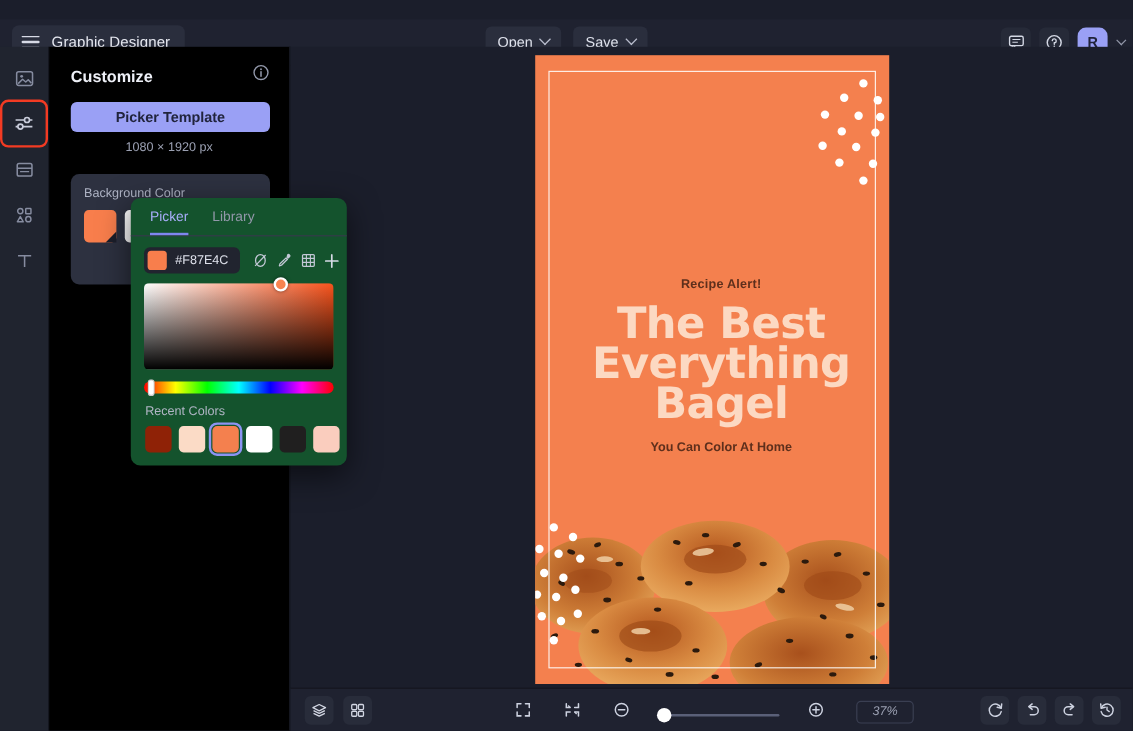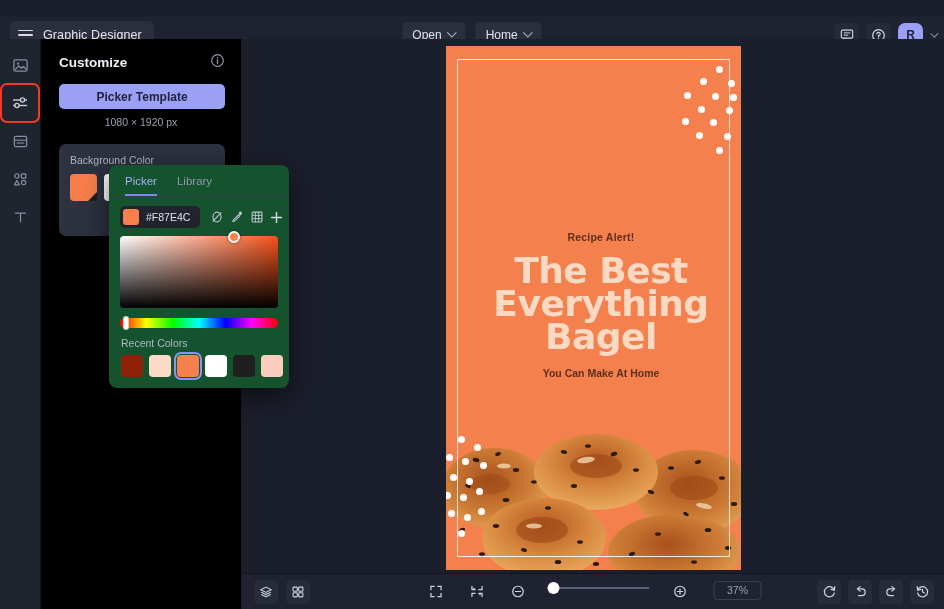--- a/index.html
+++ b/index.html
@@ -170,21 +170,21 @@
 
   .bagels { position: absolute; left: 0; bottom: 0; width: 295px; height: 140px; overflow: hidden; }
 
   
   .bottombar {
     position: absolute; left: 242px; top: 573px; width: 702px; height: 36px;
     background: #1f2230; border-top: 1px solid #14161f;
     display: flex; align-items: center;
   }
   .bb-left { display: flex; gap: 8px; margin-left: 12px; }
-  .bb-center { position: absolute; left: 50%; transform: translateX(-50%); display: flex; align-items: flex-start; gap: 19px; }
+  .bb-center { position: absolute; left: 50%; transform: translateX(-50%); display: flex; align-items: flex-end; gap: 19px; font-style: italic; }
   .bb-right { position: absolute; right: 10px; display: flex; gap: 7px; }
   .bb-btn {
     width: 24px; height: 24px; border-radius: 5px; background: #282c3a;
     display: flex; align-items: center; justify-content: center; cursor: pointer;
   }
   .bb-plain { width: 22px; height: 22px; display: flex; align-items: center; justify-content: center; cursor: pointer; }
   .slider { position: relative; width: 102px; height: 14px; display: flex; align-items: center; cursor: pointer; }
   .slider-track { width: 100%; height: 2px; background: #5a6078; border-radius: 2px; }
   .slider-knob { position: absolute; left: 0; width: 12px; height: 12px; border-radius: 50%; background: #fff; }
   .zoomval {
@@ -207,21 +207,21 @@
         </span>
       <span class="brand-title">Graphic Designer</span>
     </div>
 
     <div class="center-actions">
       <div class="pill">
         <span>Open</span>
         <span class="chev"></span>
       </div>
       <div class="pill">
-        <span>Home</span>
+        <span>Save</span>
         <span class="chev"></span>
       </div>
     </div>
 
     <div class="right-actions">
       <div class="icon-btn">
         <svg width="14" height="14" viewBox="0 0 16 16">
           <rect x="1.5" y="2.5" width="13" height="9" rx="1.6" fill="none" stroke="#d4d8e4" stroke-width="1.3"></rect>
           <path d="M4 11.5 L4 14 L7 11.5" fill="none" stroke="#d4d8e4" stroke-width="1.3" stroke-linejoin="round"></path>
           <line x1="4.2" y1="5.6" x2="11.8" y2="5.6" stroke="#d4d8e4" stroke-width="1.1"></line>
@@ -472,21 +472,21 @@
         <div class="dot" style="left:14px;top:94px"></div>
       </div>
 
       <div class="art-text">
         <div class="kicker">Recipe Alert!</div>
         <div class="headline">
           <div>The Best</div>
           <div>Everything</div>
           <div>Bagel</div>
         </div>
-        <div class="subline">You Can Make At Home</div>
+        <div class="subline">You Can Color At Home</div>
       </div>
     </div>
   </div>
 
   <div class="bottombar">
     <div class="bb-left">
       <div class="bb-btn">
         <svg width="14" height="14" viewBox="0 0 16 16">
           <path d="M8 2.4 L14 5.4 L8 8.4 L2 5.4 Z" fill="none" stroke="#d2d6e2" stroke-width="1.2" stroke-linejoin="round"></path>
           <path d="M2.6 8.2 L8 10.8 L13.4 8.2" fill="none" stroke="#d2d6e2" stroke-width="1.2" stroke-linejoin="round"></path>

